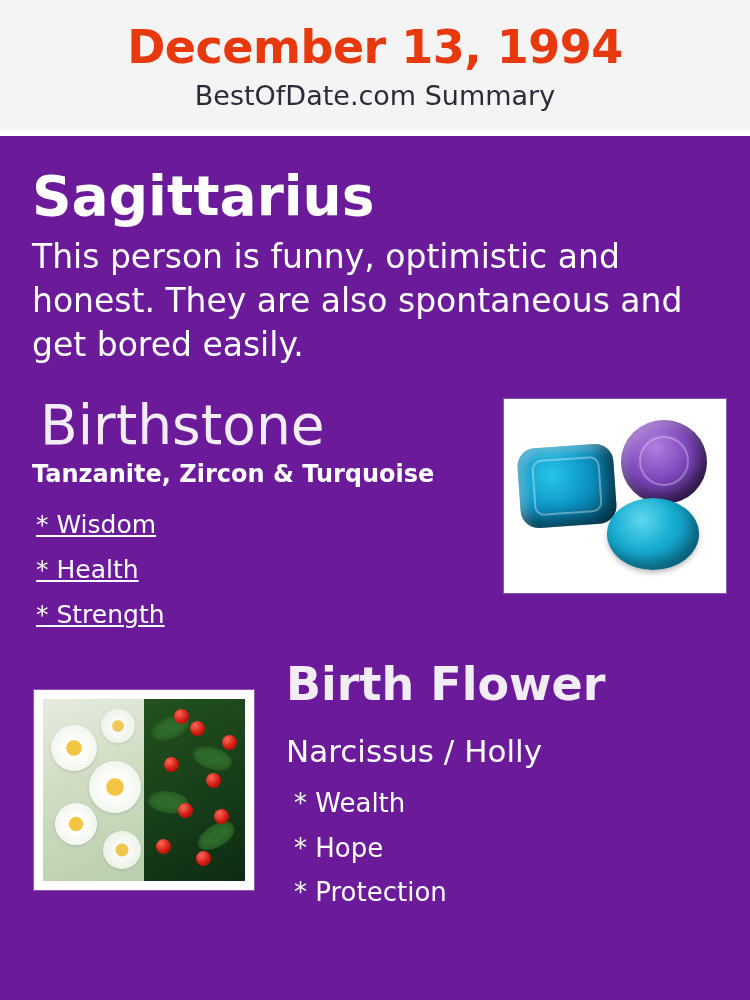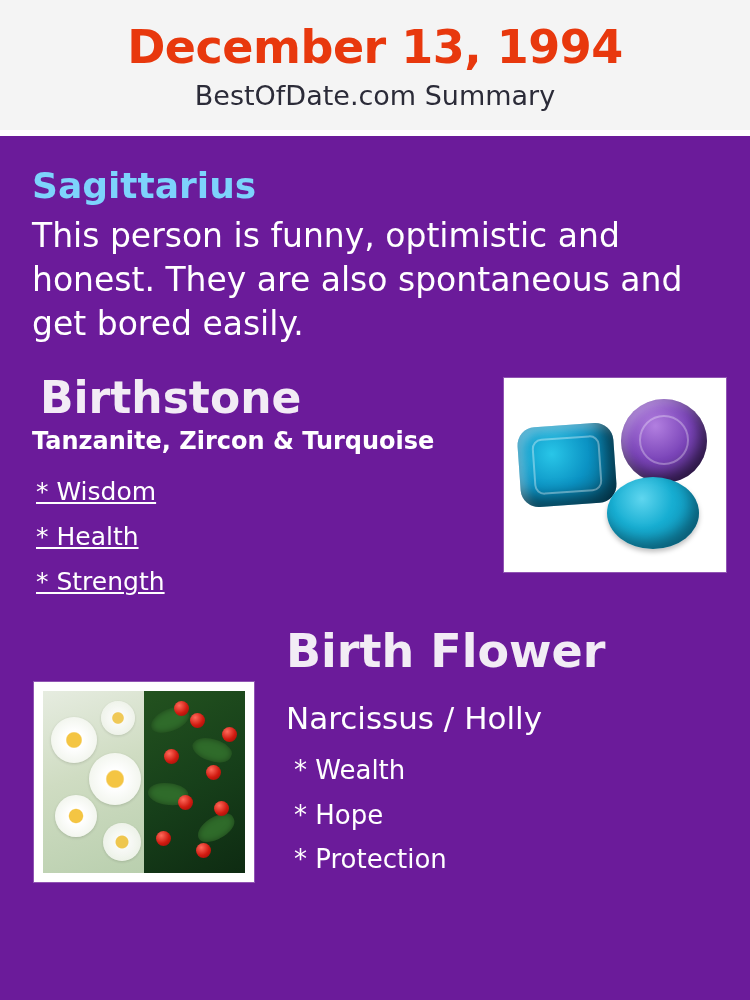--- a/index.html
+++ b/index.html
@@ -58,44 +58,44 @@
     flex: 1 1 auto;
     position: relative;
     padding: 18px 0 0 0;
     color: #ffffff;
   }
 
   .zodiac-block {
     padding: 12px 30px 0 32px;
   }
   .zodiac-title {
-    font-size: 36px;
+    font-size: 55px;
     font-weight: bold;
-    color: #7dd3fc;
+    color: #ffffff;
     line-height: 1.1;
     letter-spacing: 0px;
   }
   .zodiac-desc {
     font-size: 33px;
     color: #ffffff;
     line-height: 1.34;
     margin-top: 8px;
     max-width: 690px;
   }
 
   
   .stone-section {
     display: flex;
     align-items: flex-start;
     padding: 28px 24px 0 32px;
   }
   .stone-text { flex: 1 1 auto; }
   .stone-title {
-    font-size: 44px;
-    font-weight: bold;
+    font-size: 55px;
+    font-weight: normal;
     color: #f2ecf5;
     line-height: 1.1;
     padding-left: 8px;
   }
   .stone-sub {
     font-size: 24px;
     color: #ffffff;
     line-height: 1.35;
     margin-top: 2px;
     font-weight: bold;
@@ -161,21 +161,21 @@
     right: 18px; bottom: 14px;
     width: 92px; height: 72px;
     border-radius: 50%;
     background: radial-gradient(circle at 38% 30%, #5fd6ef 0%, #17aed2 40%, #0a7fa8 100%);
     box-shadow: inset -7px -9px 14px rgba(0,0,0,0.35), 0 3px 5px rgba(0,0,0,0.25);
   }
 
   
   .flower-section {
     display: flex;
-    align-items: flex-end;
+    align-items: center;
     padding: 22px 24px 0 34px;
   }
   .flower-photo-frame { width: 220px; flex: 0 0 auto; margin-top: 6px; }
   .flower-photo {
     width: 202px;
     height: 182px;
     display: flex;
     overflow: hidden;
   }
   .flower-left {

